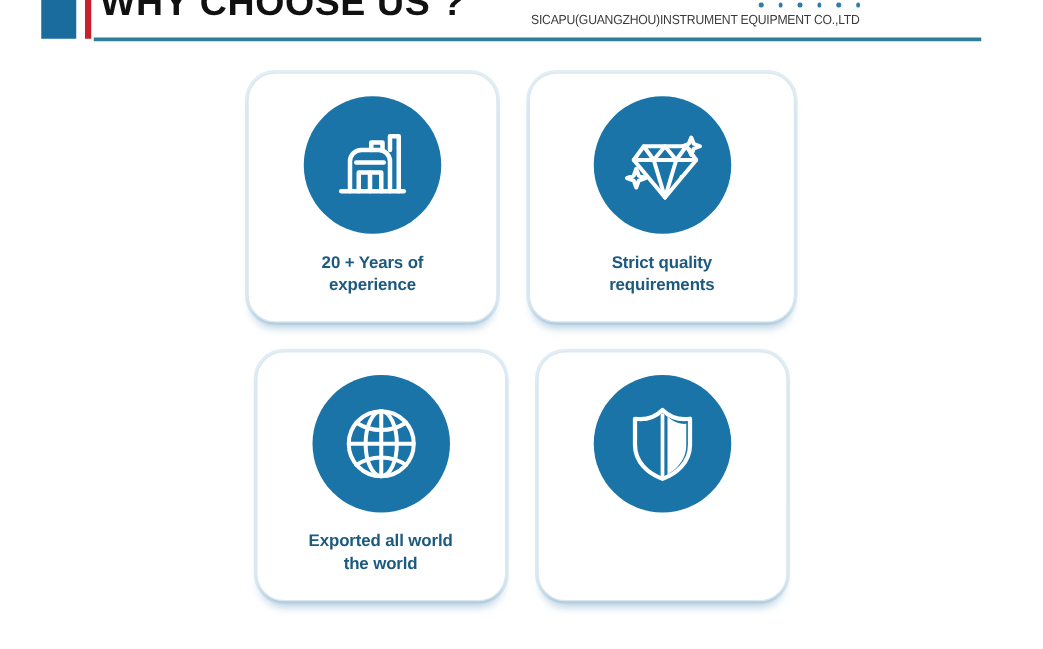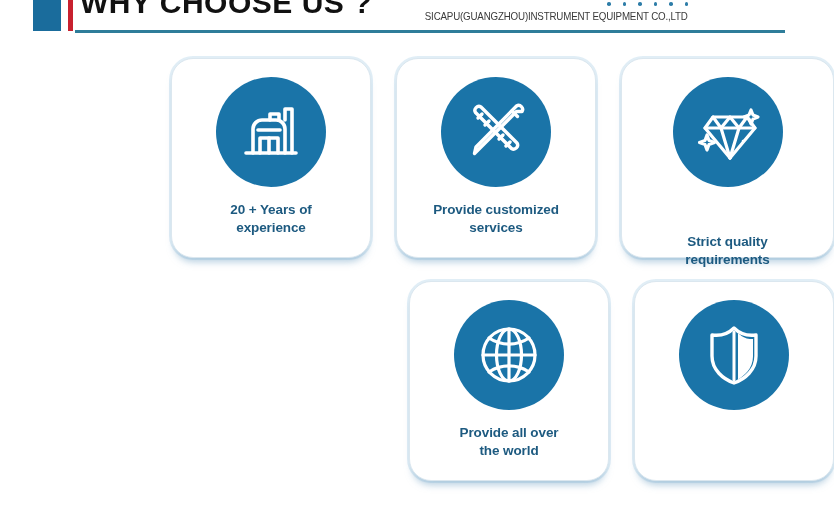--- a/index.html
+++ b/index.html
@@ -88,42 +88,42 @@
 
   
   .rows {
     position: absolute;
     left: 0;
     top: 58px;
     width: 834px;
   }
   .row {
     display: flex;
-    justify-content: flex-end;
+    justify-content: center;
   }
   .row-1 { gap: 25px; }
   .row-2 { gap: 25px; margin-top: 23px; }
 
   .card {
     position: relative;
     width: 200px;
     height: 200px;
     background: #ffffff;
     border-radius: 22px;
     border: 1px solid #dbe7ef;
     box-shadow:
        0 7px 7px -3px rgba(125, 170, 200, 0.55),
        0 0 0 2px rgba(215, 232, 243, 0.75);
     display: flex;
     flex-direction: column;
     align-items: center;
     box-sizing: border-box;
     padding-top: 18px;
   }
-  .card-wide { width: 213px; gap: 32px; }
+  .card-wide { width: 213px; }
 
   .icon-circle {
     width: 110px;
     height: 110px;
     border-radius: 50%;
     background: #1A74A8;
     display: flex;
     align-items: center;
     justify-content: center;
     flex: none;
@@ -182,37 +182,20 @@
           <path d="M26 58 V43 h18 v15"></path>
           <path d="M35 43 V58"></path>
           <path d="M36 25 V19 h9 v6"></path>
           <path d="M51 25 V14 h7 v44"></path>
         </svg>
       </div>
       <div class="card-label">20 + Years of
 experience</div>
     </div>
 
-    <div class="card">
-      <div class="icon-circle">
-        <svg width="74" height="74" viewBox="0 0 74 74" fill="none" stroke="#ffffff" stroke-width="3.4" stroke-linecap="round" stroke-linejoin="round">
-
-          <path d="M57.5 16.5 L20 54 l-4.5 4.5 l1.5 -6.5 l3 -3 L57.5 11 a4 4 0 0 1 5.5 5.5 z"></path>
-          <path d="M53 16 l5.5 5.5"></path>
-
-          <path d="M16.5 17.5 a4 4 0 0 1 5.5 -5.5 L58 48 a4 4 0 0 1 -5.5 5.5 z"></path>
-          <path d="M23 19 l-4 4"></path>
-          <path d="M30 26 l-4 4"></path>
-          <path d="M44 40 l-4 4"></path>
-          <path d="M51 47 l-4 4"></path>
-        </svg>
-      </div>
-      <div class="card-label">Provide customized
-services</div>
-    </div>
 
     <div class="card card-wide">
       <div class="icon-circle">
         <svg width="74" height="74" viewBox="0 0 74 74" fill="none" stroke="#ffffff" stroke-width="3.2" stroke-linecap="round" stroke-linejoin="round">
           <path d="M22 22 H56 L64 33 L39 63 L14 33 Z"></path>
           <path d="M14 33 H64"></path>
           <path d="M22 22 L30 33 L39 63"></path>
           <path d="M56 22 L48 33 L39 63"></path>
           <path d="M30 33 L39 22 L48 33"></path>
 
@@ -232,21 +215,21 @@
       <div class="icon-circle">
         <svg width="74" height="74" viewBox="0 0 74 74" fill="none" stroke="#ffffff" stroke-width="3.2" stroke-linecap="round" stroke-linejoin="round">
           <circle cx="37" cy="37" r="26"></circle>
           <ellipse cx="37" cy="37" rx="12.5" ry="26"></ellipse>
           <path d="M11 37 H63"></path>
           <path d="M37 11 V63"></path>
           <path d="M17 20 a36 36 0 0 0 40 0"></path>
           <path d="M17 54 a36 36 0 0 1 40 0"></path>
         </svg>
       </div>
-      <div class="card-label">Provide all over
+      <div class="card-label">Exported all world
 the world</div>
     </div>
 
     <div class="card">
       <div class="icon-circle">
         <svg width="74" height="74" viewBox="0 0 74 74" fill="none" stroke="#ffffff" stroke-width="3.4" stroke-linecap="round" stroke-linejoin="round">
           <path d="M37 10 C44 17 52 18 59 17 V38 C59 52 48 61 37 65
                    C26 61 15 52 15 38 V17 C22 18 30 17 37 10 Z"></path>
           <path d="M37 14 V62" stroke-width="3"></path>
           <path d="M41 15 C46.5 20.5 52.5 21.5 56 21 V38.5

